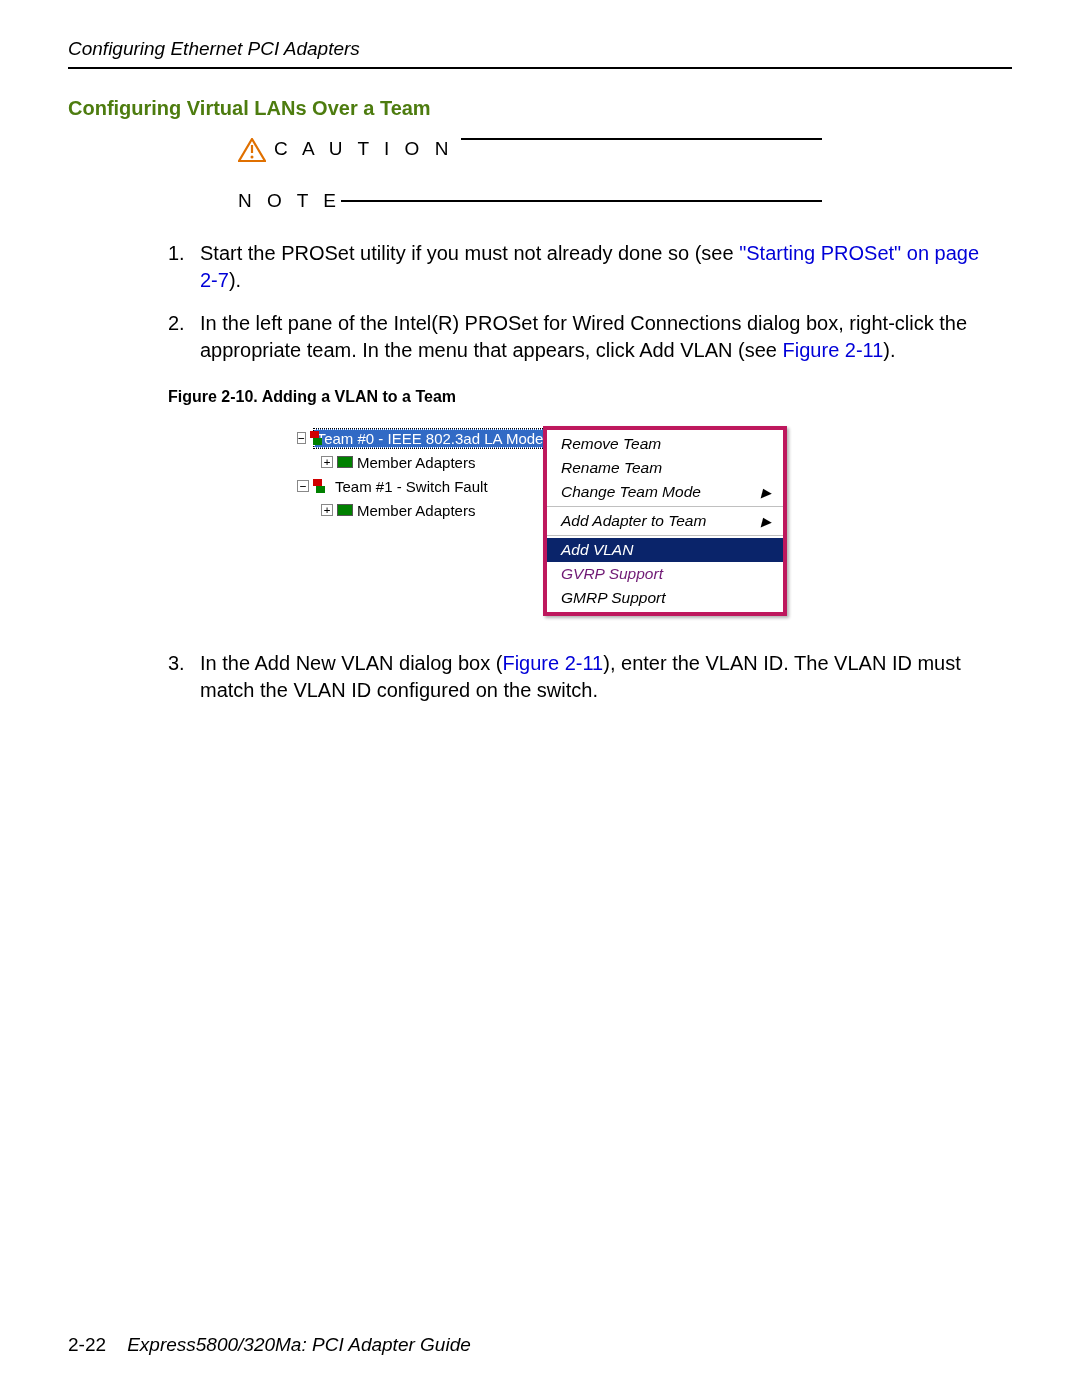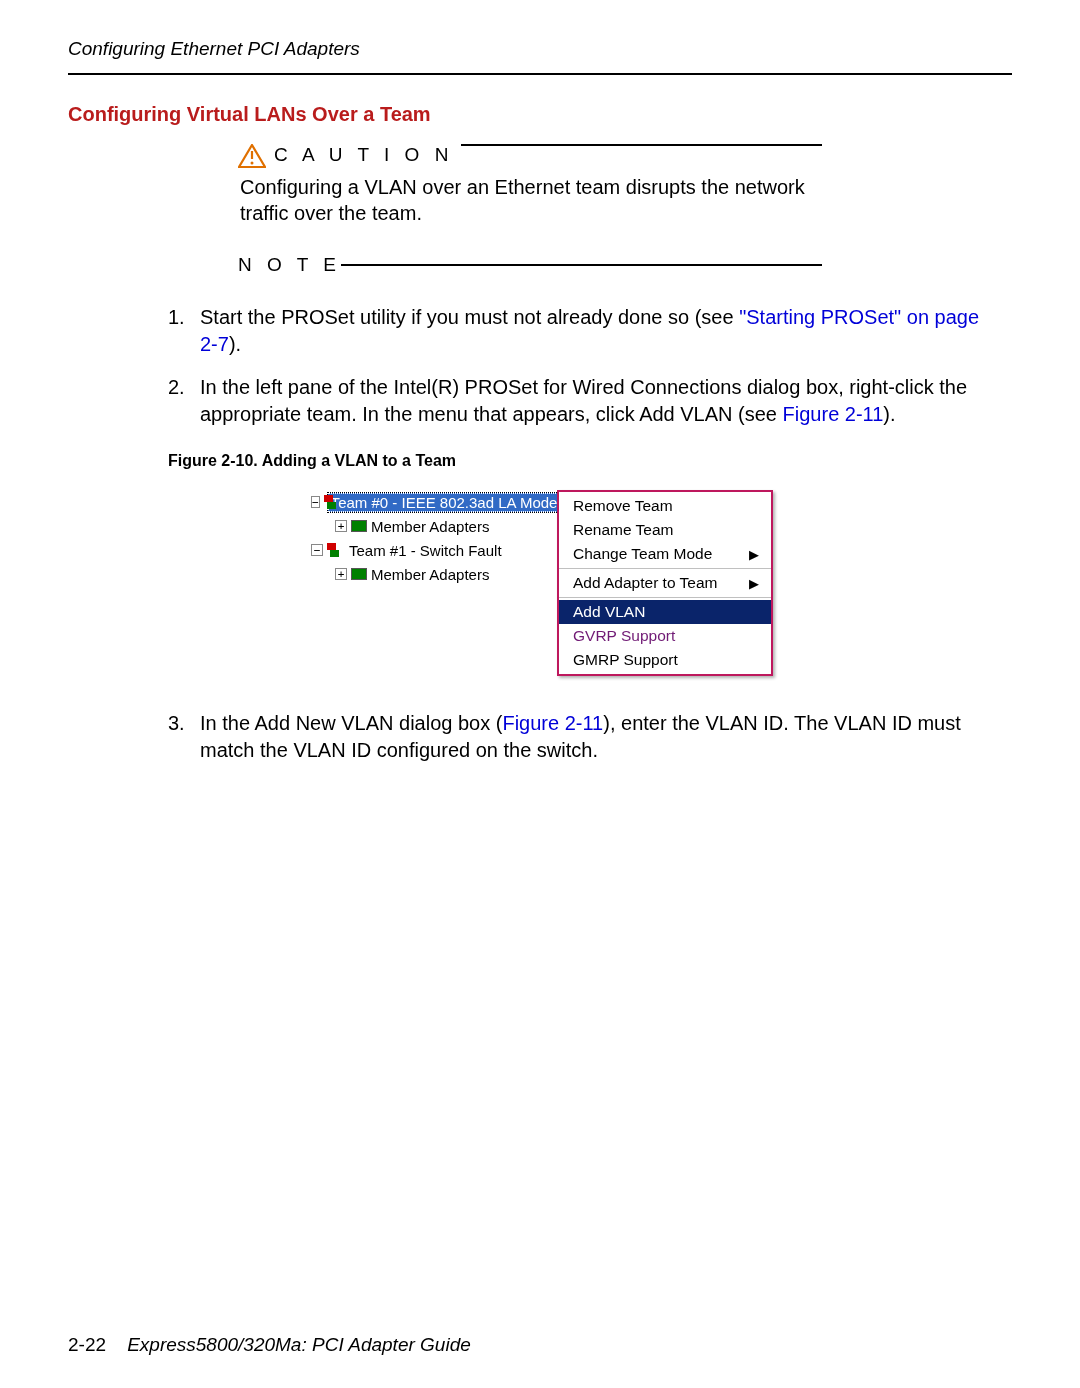--- a/index.html
+++ b/index.html
@@ -15,30 +15,30 @@
       padding: 38px 68px 38px 68px;
       position: relative;
     }
     .header-section {
       margin-bottom: 8px;
     }
     .header-title {
       font-style: italic;
       font-size: 19px;
       color: #000;
-      padding-bottom: 13px;
+      padding-bottom: 7px;
     }
     .header-rule {
       border: none;
       border-top: 2px solid #000;
     }
     .section-heading {
       font-weight: bold;
       font-size: 20px;
-      color: #b91c1c;
+      color: #4d7c0f;
       margin-top: 28px;
       margin-bottom: 18px;
     }
     .callout-block {
       margin-left: 170px;
       margin-right: 190px;
       margin-bottom: 28px;
     }
     .callout-header {
       display: flex;
@@ -168,25 +168,26 @@
       margin-right: 4px;
     }
     .tree-selected {
       background: #316AC5;
       color: #fff;
       padding: 0 2px;
       border: 1px dotted #fff;
       outline: 1px dotted #000;
     }
     .context-menu {
-      border: 2px solid #be185d;
+      border: 4px solid #be185d;
       background: #fff;
-      width: 216px;
+      width: 244px;
       box-shadow: 2px 2px 3px rgba(0,0,0,0.3);
       font-size: 15.5px;
+      font-style: italic;
     }
     .menu-group {
       border-bottom: 1px solid #c0c0c0;
       padding: 2px 0;
     }
     .menu-group:last-child {
       border-bottom: none;
     }
     .menu-item {
       display: flex;
@@ -232,21 +233,20 @@
 <div class="callout-block">
   <div class="callout-header">
     <svg class="caution-icon" viewBox="0 0 28 24">
       <polygon points="14,1 27,23 1,23" fill="none" stroke="#e07000" stroke-width="2.2"></polygon>
       <line x1="14" y1="7" x2="14" y2="15" stroke="#e07000" stroke-width="2.2"></line>
       <circle cx="14" cy="19" r="1.5" fill="#e07000"></circle>
     </svg>
     <span class="callout-label">C A U T I O N</span>
     <div class="callout-line"></div>
   </div>
-  <div class="callout-body">Configuring a VLAN over an Ethernet team disrupts the network traffic over the team.</div>
 </div>
 
 <div class="callout-block">
   <div class="note-header">
     <span class="callout-label">N O T E</span>
     <div class="callout-line"></div>
   </div>
 </div>
 
 <div class="steps-list">

